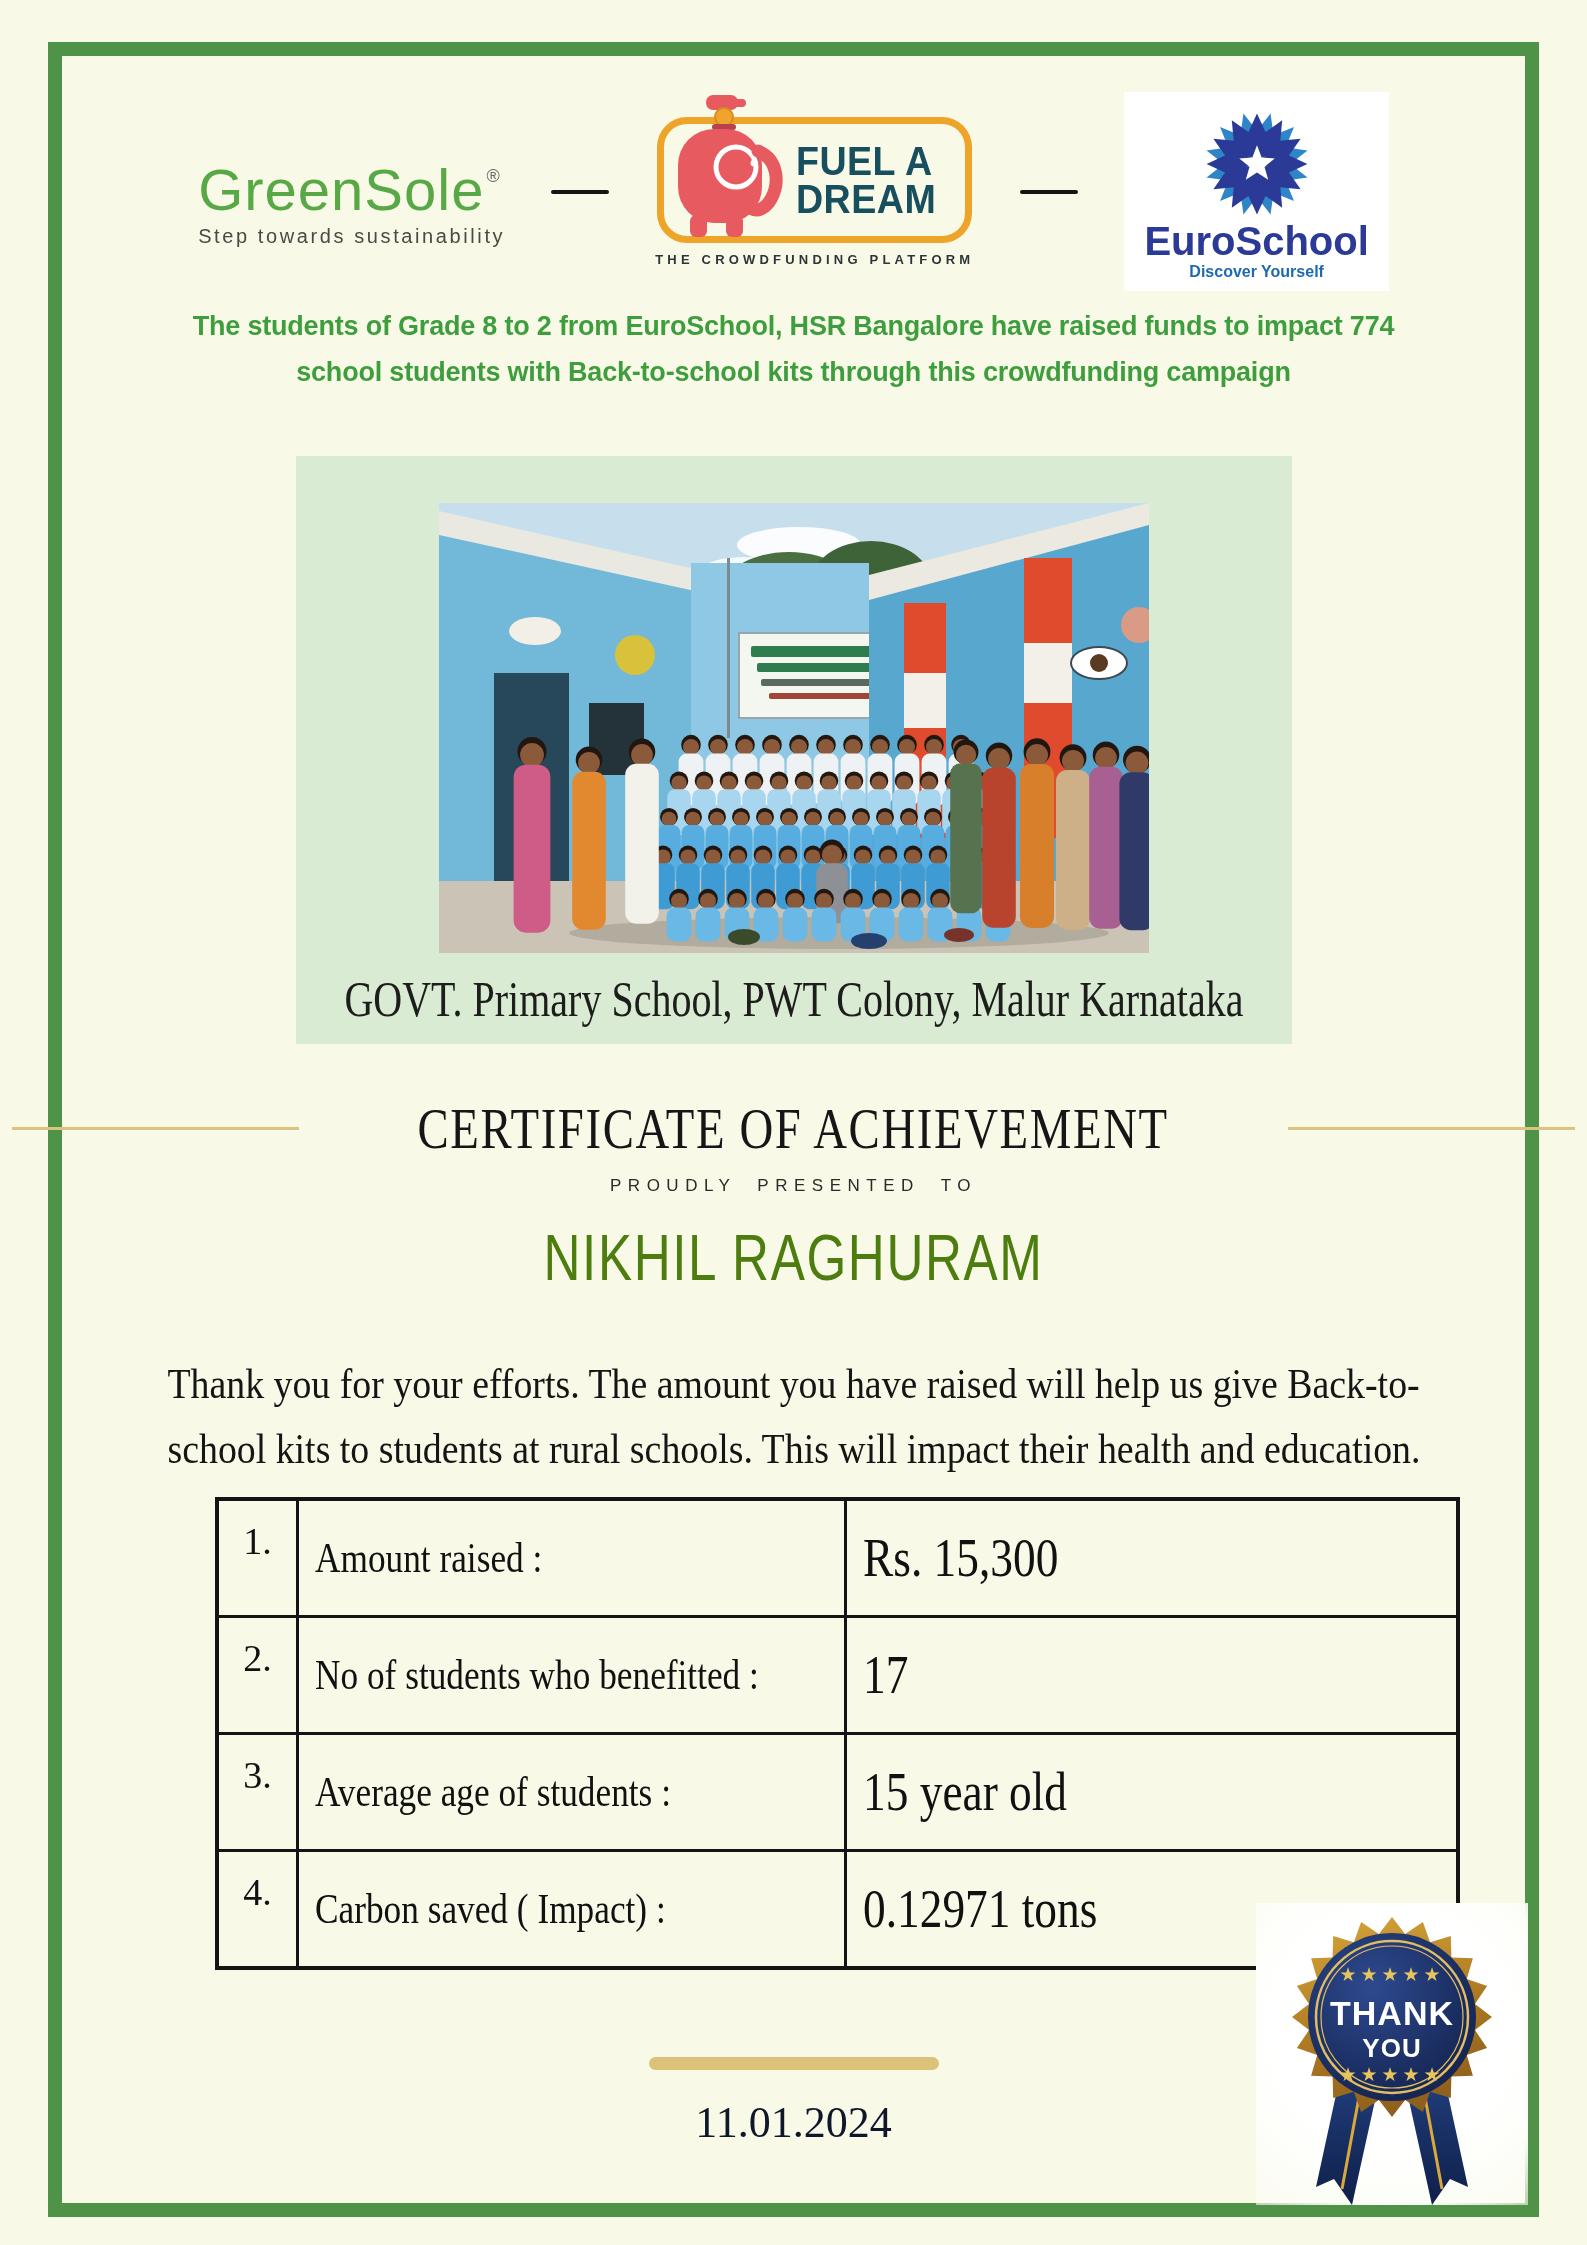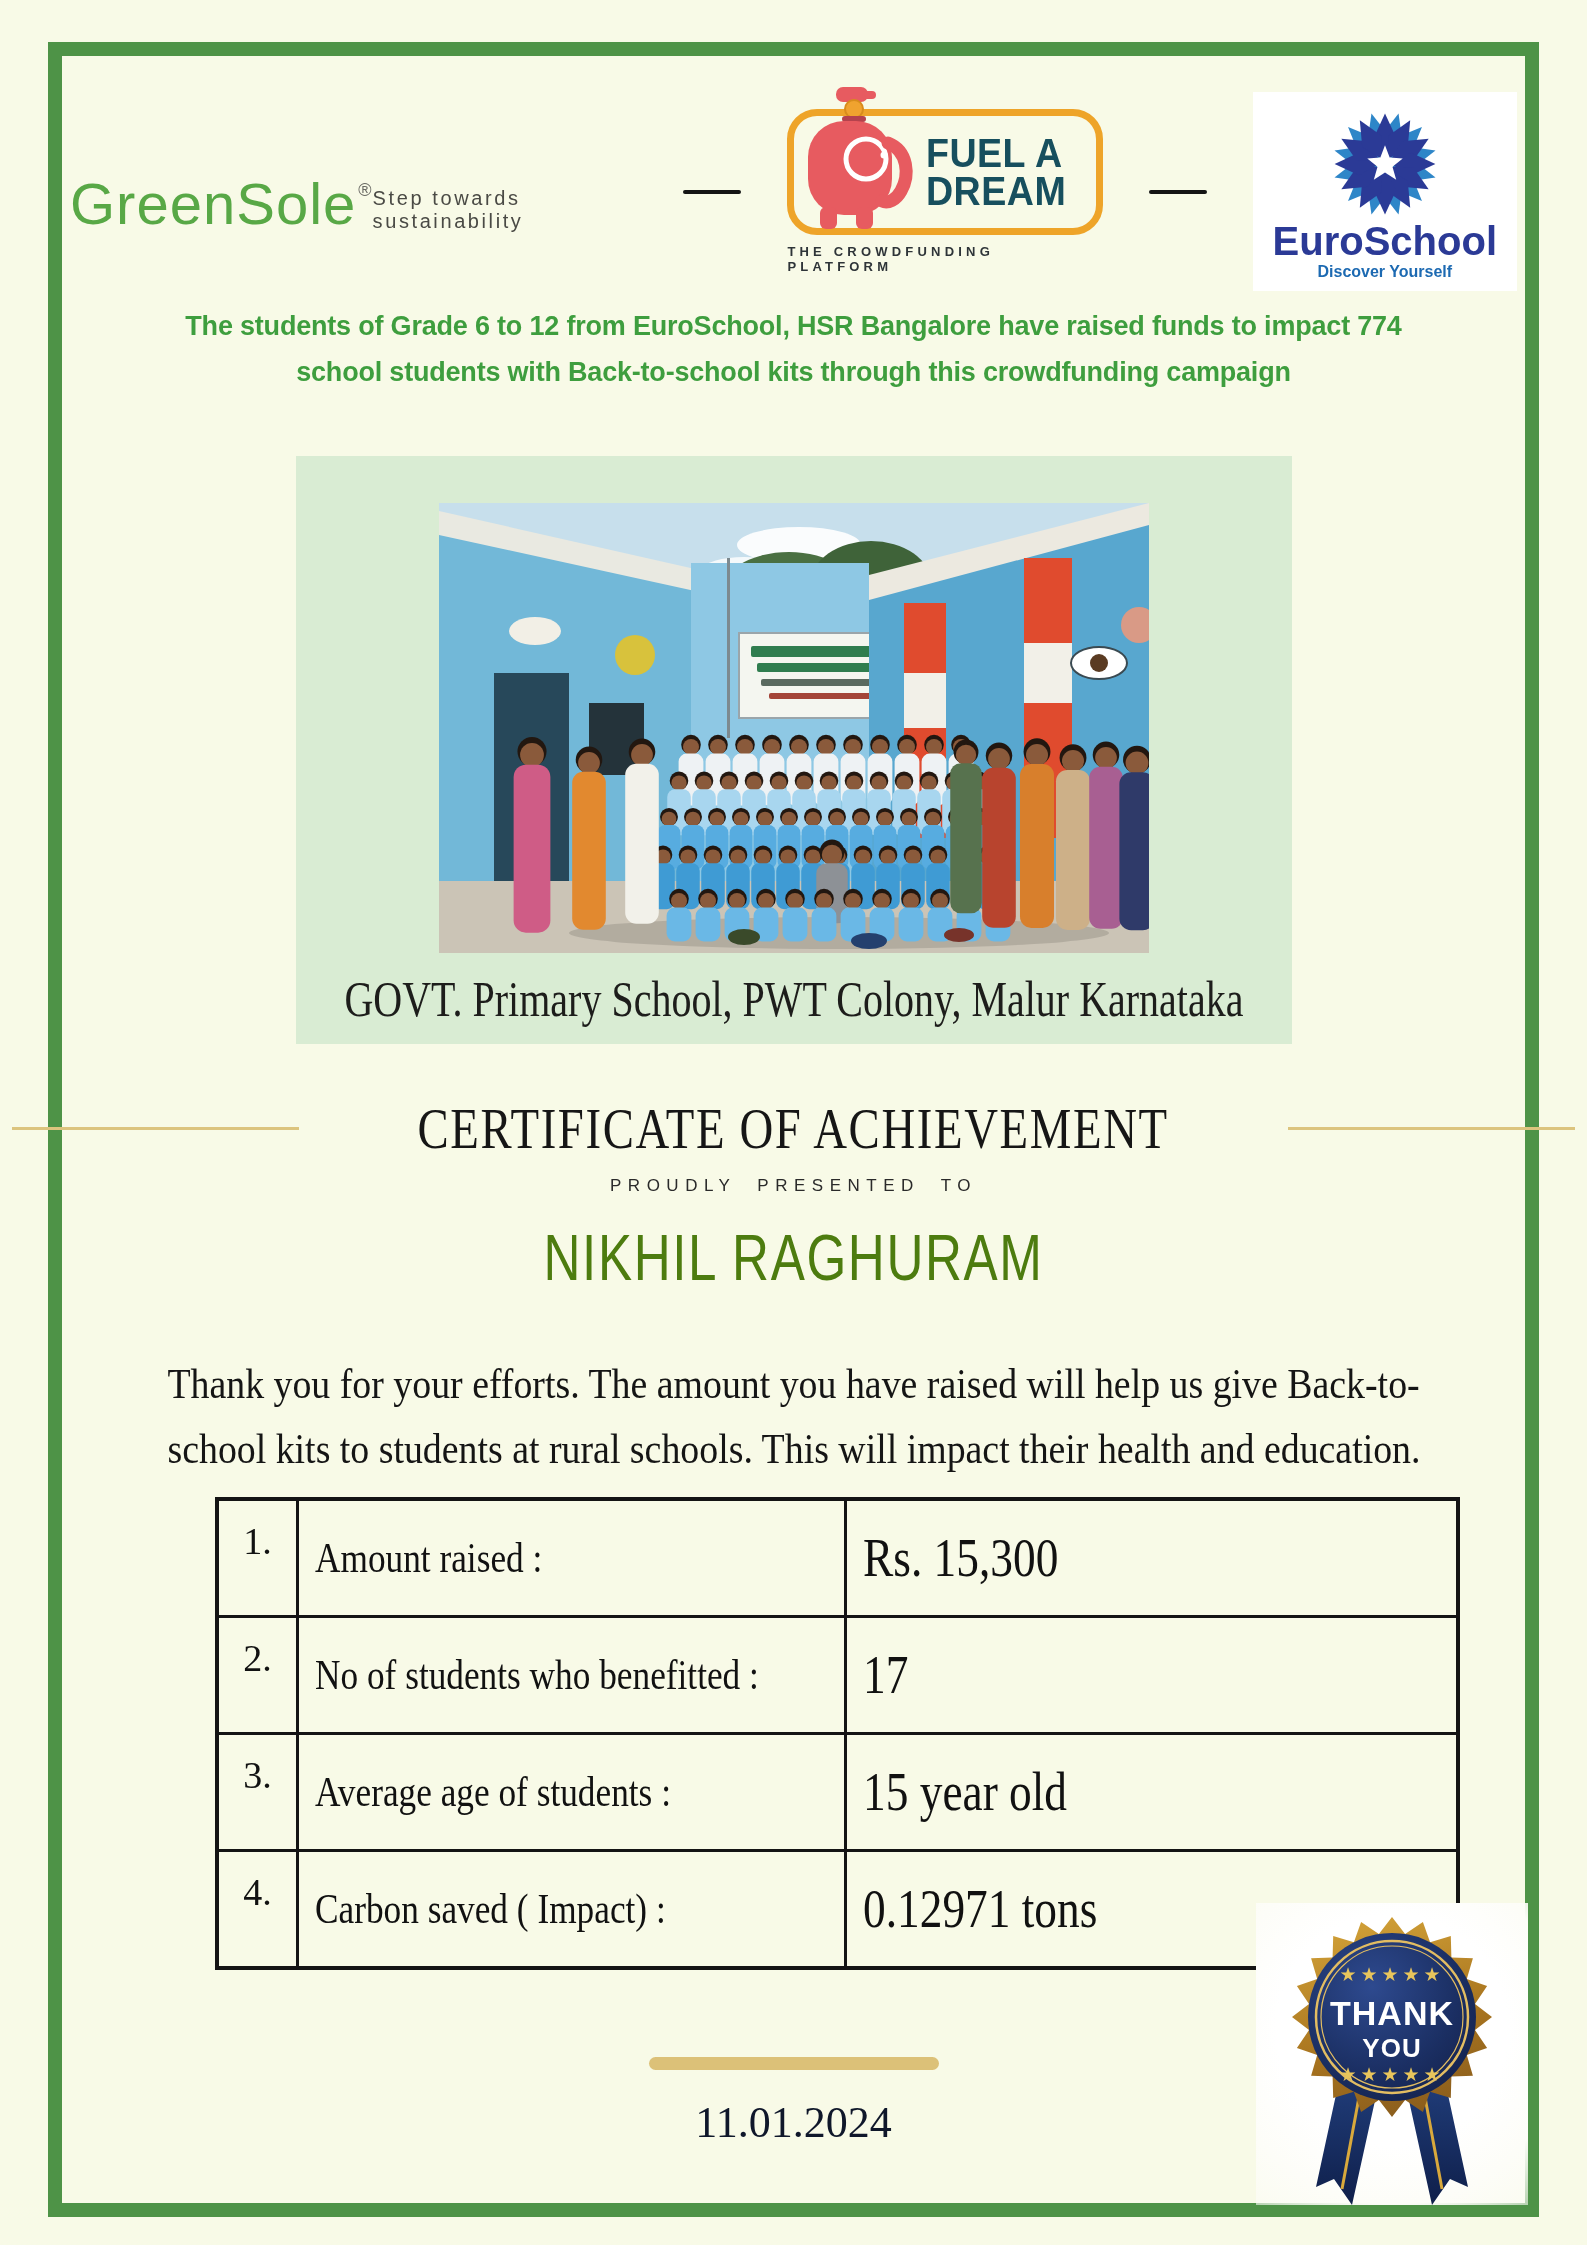--- a/index.html
+++ b/index.html
@@ -3,21 +3,21 @@
 <meta charset="utf-8">
 <style>
   html,body{margin:0;padding:0;background:#f8fae7;}
   .page{position:relative;width:1587px;height:2245px;background:#f8fae7;
         font-family:"Liberation Sans",sans-serif;overflow:hidden;}
   .frame{position:absolute;left:48px;top:42px;right:48px;bottom:28px;
          border:14px solid #4e9347;z-index:1;}
   
   .logo-row{position:absolute;top:92px;left:70px;right:70px;z-index:2;
             display:flex;align-items:center;justify-content:center;gap:46px;}
-  .gs-block{display:flex;flex-direction:row;align-items:flex-end;margin-top:25px;}
+  .gs-block{display:flex;flex-direction:column;align-items:flex-start;margin-top:25px;}
   .gs-name{font-size:58px;color:#58a846;letter-spacing:1px;line-height:1;}
   .gs-reg{font-size:18px;color:#6a6a64;vertical-align:28px;margin-left:2px;}
   .gs-tagline{font-size:20px;color:#4a4a45;letter-spacing:2.6px;margin-top:6px;}
   .sep-dash{width:58px;height:4px;background:#141414;border-radius:2px;flex:0 0 auto;}
   .fad-block{display:flex;flex-direction:column;align-items:center;position:relative;}
   .fad-box{display:flex;align-items:center;gap:8px;border:7px solid #eea429;
            border-radius:30px;padding:4px 20px 4px 6px;height:126px;box-sizing:border-box;}
   .fad-el{margin-top:-26px;}
   .fad-title{color:#174f5e;font-weight:bold;font-size:40px;line-height:.95;
              letter-spacing:.5px;display:inline-block;transform:scaleX(.94);transform-origin:left center;}
@@ -182,21 +182,21 @@
             </g>
         </g>
         <polygon fill="#ffffff" points="0,-20 5,-7 19,-6 8,3 12,17 0,9 -12,17 -8,3 -19,-6 -5,-7"></polygon>
       </svg>
       <div class="es-name">EuroSchool</div>
       <div class="es-tagline">Discover Yourself</div>
     </div>
   </div>
 
   <div class="header-text">
-    <div>The students of Grade 6 to 12 from EuroSchool, HSR Bangalore have raised funds to impact 774</div>
+    <div>The students of Grade 8 to 2 from EuroSchool, HSR Bangalore have raised funds to impact 774</div>
     <div>school students with Back-to-school kits through this crowdfunding campaign</div>
   </div>
 
   <div class="card">
     <div class="photo">
       <svg width="710" height="450" viewBox="0 0 710 450" preserveAspectRatio="none">
         <rect x="0" y="0" width="710" height="450" fill="#c7dfec"></rect>
         <ellipse cx="360" cy="42" rx="62" ry="18" fill="#ffffff" opacity=".9"></ellipse>
         <ellipse cx="425" cy="58" rx="46" ry="14" fill="#ffffff" opacity=".85"></ellipse>
         <ellipse cx="305" cy="66" rx="40" ry="12" fill="#ffffff" opacity=".8"></ellipse>

